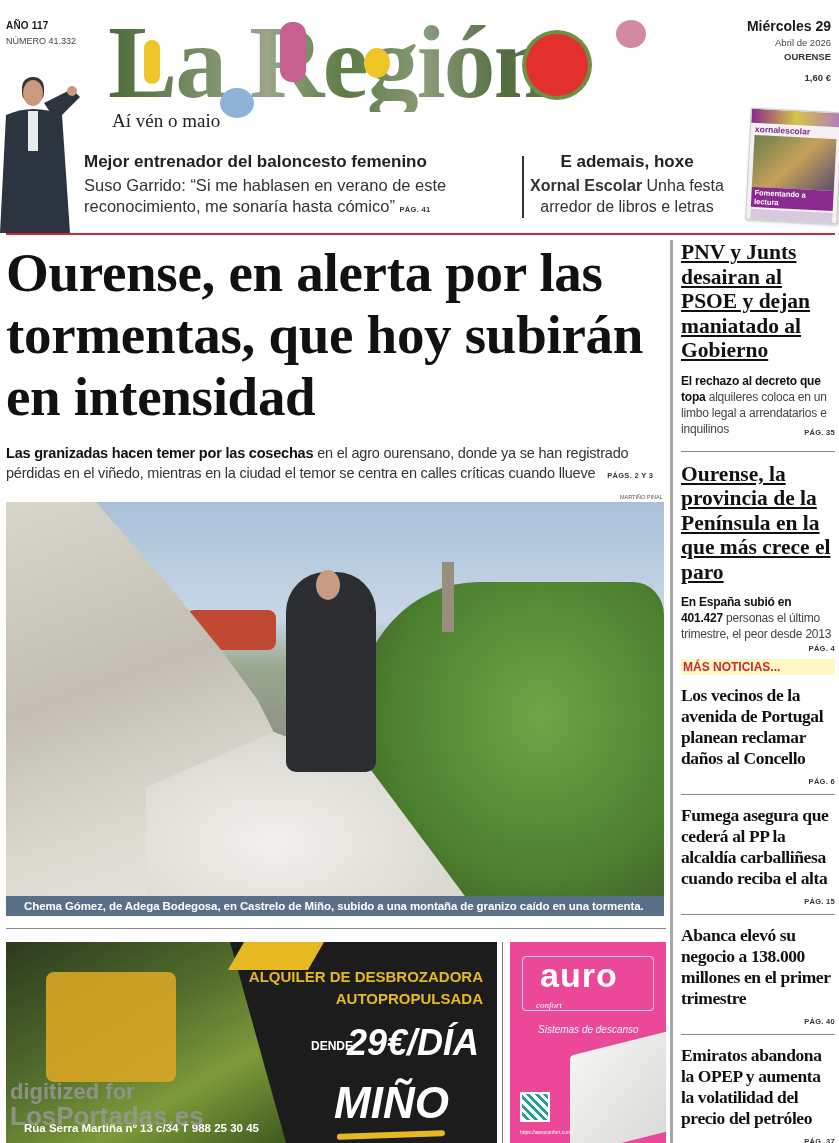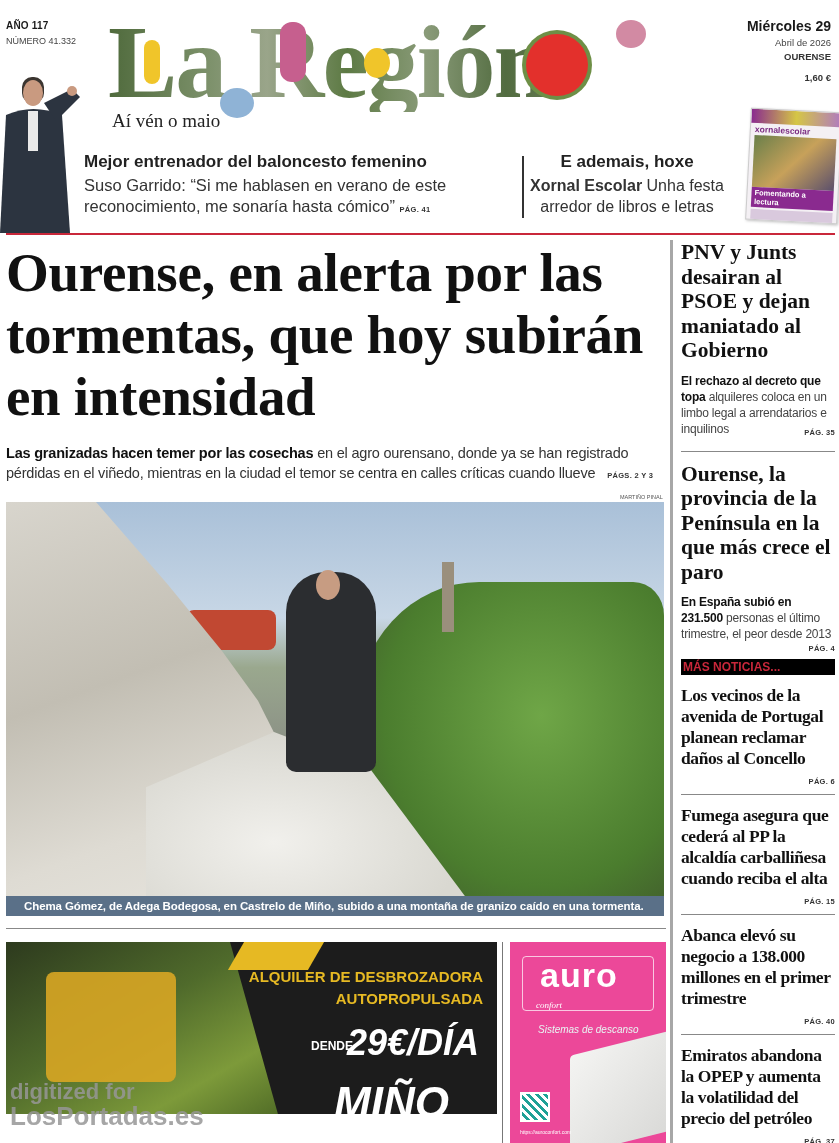--- a/index.html
+++ b/index.html
@@ -69,21 +69,21 @@
      background: #2b2d30; border-radius: 40px 40px 10px 10px; }
   .ph-head { position: absolute; left: 310px; top: 68px; width: 24px; height: 30px; background: #c79c82; border-radius: 50%; }
   .ph-tower { position: absolute; left: 436px; top: 60px; width: 12px; height: 70px; background: #9a8f7c; }
   .ph-car { position: absolute; left: 180px; top: 108px; width: 90px; height: 40px; background: #c14832; border-radius: 8px; }
   .caption { position: absolute; left: 0; bottom: 0; width: 100%; height: 20px; background: #5a7088;
      color: #fff; font-size: 11.5px; font-weight: bold; line-height: 20px; padding-left: 18px; letter-spacing: -0.1px; }
 
   .bottom-rule { left: 6px; top: 928px; width: 660px; height: 1px; background: #888; }
 
   
-  .ad1 { left: 6px; top: 942px; width: 491px; height: 172px; background: #1c1c1c; overflow: hidden; }
+  .ad1 { left: 6px; top: 942px; width: 491px; height: 201px; background: #1c1c1c; overflow: hidden; }
   .ad1-photo { position: absolute; left: 0; top: 0; width: 280px; height: 201px;
      background: linear-gradient(150deg,#2d3a1e 0%,#4f6a2b 40%,#7d9a3a 70%,#3f5a1f 100%);
      clip-path: polygon(0 0,80% 0,100% 100%,0 100%); }
   .ad1-machine { position: absolute; left: 40px; top: 30px; width: 130px; height: 110px; background: #d8a623; border-radius: 8px; opacity: .9; }
   .ad1-stripe { position: absolute; left: 230px; top: 0; width: 80px; height: 28px; background: #e6b923; transform: skewX(-30deg); }
   .ad1-l1 { position: absolute; right: 14px; top: 24px; color: #e6b923; font-weight: bold; font-size: 15px; text-align: right; line-height: 22px; }
   .ad1-from { position: absolute; left: 305px; top: 97px; color: #fff; font-weight: bold; font-size: 12px; }
   .ad1-price { position: absolute; right: 18px; top: 80px; color: #fff; font-weight: bold; font-style: italic; font-size: 36px; }
   .ad1-brand { position: absolute; right: 48px; top: 136px; color: #fff; font-weight: bold; font-style: italic; font-size: 44px; }
   .ad1-underline { position: absolute; right: 52px; top: 190px; width: 108px; height: 6px; background: #e6b923; border-radius: 3px; transform: rotate(-2deg); }
@@ -98,26 +98,26 @@
   .ad2-mattress { position: absolute; left: 60px; top: 100px; width: 110px; height: 100px; background: linear-gradient(135deg,#f4f4f2,#d8d8d6);
      transform: skewY(-14deg); border-radius: 4px; }
   .ad2-qr { position: absolute; left: 10px; top: 150px; width: 30px; height: 30px;
      background: repeating-linear-gradient(45deg,#fff 0 3px,#1ea196 3px 6px); border: 2px solid #fff; }
   .ad2-url { position: absolute; left: 10px; top: 187px; color: #fff; font-size: 5px; }
 
   .col-sep { left: 502px; top: 942px; width: 1px; height: 201px; background: #777; }
 
   
   .right-col { left: 670px; top: 240px; width: 165px; border-left: 3px solid #a7a7a7; padding-left: 8px; height: 903px; }
-  .r-head { font-family: "Liberation Serif", serif; font-weight: bold; font-size: 21.5px; line-height: 24.5px; color: #111; }
+  .r-head { font-family: "Liberation Serif", serif; font-weight: bold; font-size: 21.5px; line-height: 24.5px; color: #111; text-decoration: underline; }
   .r-body { font-size: 12px; line-height: 16px; color: #444; margin-top: 10px; letter-spacing: -0.2px; }
   .r-body b { color: #111; }
   .r-pag { text-align: right; margin-top: 2px; }
   .r-rule { height: 1px; background: #888; margin: 8px 0 10px; }
-  .mas { background: #000000; color: #c9273a; font-weight: bold; font-size: 12px; padding: 1px 2px; margin: 6px 0 10px; }
+  .mas { background: #fef9c3; color: #c9273a; font-weight: bold; font-size: 12px; padding: 1px 2px; margin: 6px 0 10px; }
   .r-small { font-family: "Liberation Serif", serif; font-weight: bold; font-size: 17.5px; line-height: 21px; color: #111; letter-spacing: -0.4px; }
 </style>
 </head>
 <body>
 
 <div class="abs edition-info">
   <div class="year">AÑO 117</div>
   <div class="number">NÚMERO 41.332</div>
 </div>
 
@@ -224,21 +224,21 @@
 </div>
 
 <aside class="abs right-col">
   <div>
     <div class="r-head">PNV y Junts desairan al PSOE y dejan maniatado al Gobierno</div>
     <div class="r-body"><b>El rechazo al decreto que topa</b><span> alquileres coloca en un limbo legal a arrendatarios e inquilinos</span><span class="pag" style="float:right;margin-top:4px;">PÁG. 35</span></div>
   </div>
   <div class="r-rule" style="clear:both;margin-top:14px;"></div>
   <div>
     <div class="r-head">Ourense, la provincia de la Península en la que más crece el paro</div>
-    <div class="r-body"><b>En España subió en 231.500</b><span> personas el último trimestre, el peor desde 2013</span></div>
+    <div class="r-body"><b>En España subió en 401.427</b><span> personas el último trimestre, el peor desde 2013</span></div>
     <div class="r-pag pag">PÁG. 4</div>
   </div>
   <div class="mas">MÁS NOTICIAS...</div>
 
   <div>
     <div class="r-small">Los vecinos de la avenida de Portugal planean reclamar daños al Concello</div>
     <div class="r-pag pag" style="margin-top:8px;">PÁG. 6</div>
   </div>
   <div class="r-rule"></div>
   <div>

